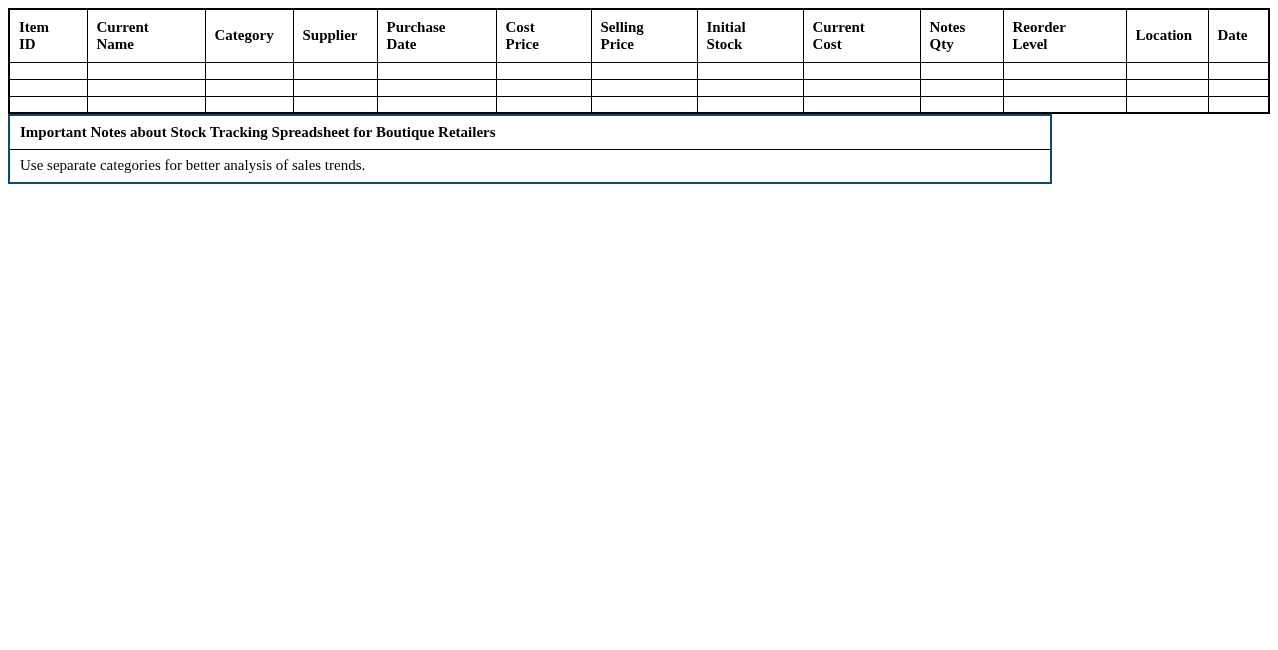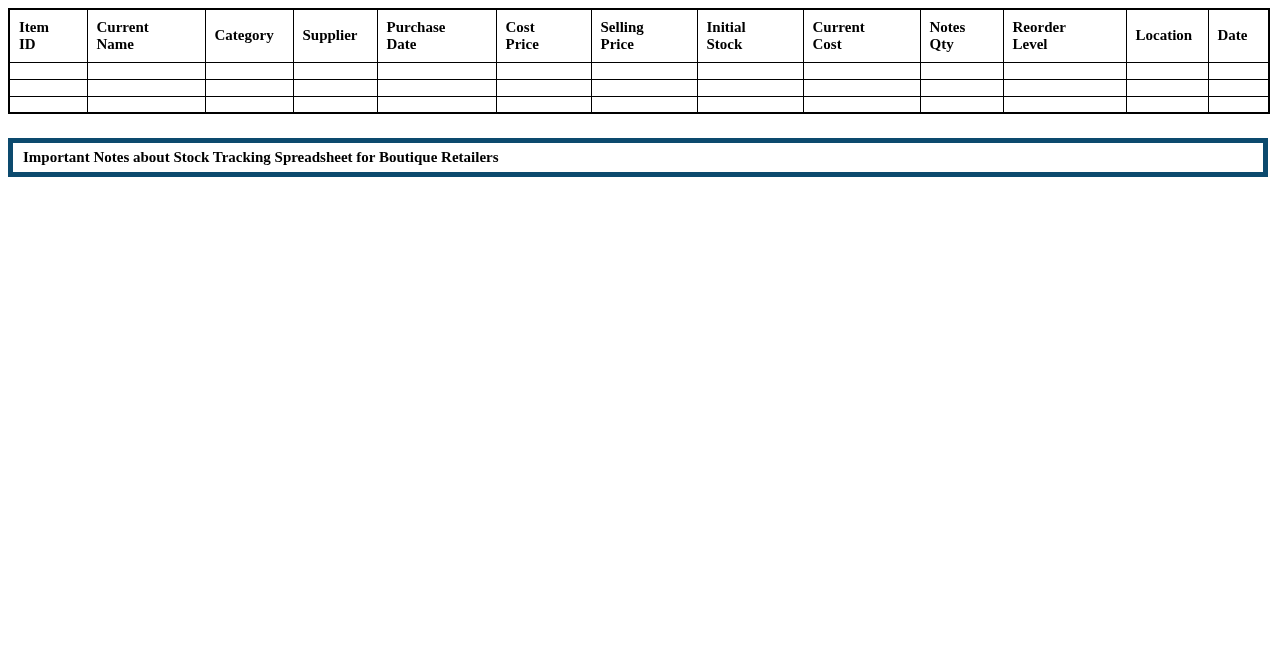--- a/index.html
+++ b/index.html
@@ -42,23 +42,22 @@
     white-space: pre-line;
     line-height: 17px;
   }
   table.inv tbody tr { height: 17px; }
   table.inv tbody td { padding: 0; }
 
   
   table.notes {
     border-collapse: collapse;
     table-layout: fixed;
-    width: 1260px;
-    border: 5px solid #0c4a6e;
-    margin-top: 24px;
+    width: 1044px;
+    border: 2px solid #0c4a6e;
   }
   table.notes td {
     border: 1px solid #000000;
     height: 34px;
     font-size: 15px;
     text-align: left;
     vertical-align: middle;
     padding: 2px 8px 2px 10px;
     line-height: 17px;
   }
@@ -158,16 +157,19 @@
           <td></td>
         </tr>
       </tbody>
   </table>
 
   <table class="notes">
     <tbody>
       <tr>
         <td class="title">Important Notes about Stock Tracking Spreadsheet for Boutique Retailers</td>
       </tr>
+      <tr>
+        <td>Use separate categories for better analysis of sales trends.</td>
+      </tr>
     </tbody>
   </table>
 
 </div>
 
 </body></html>

